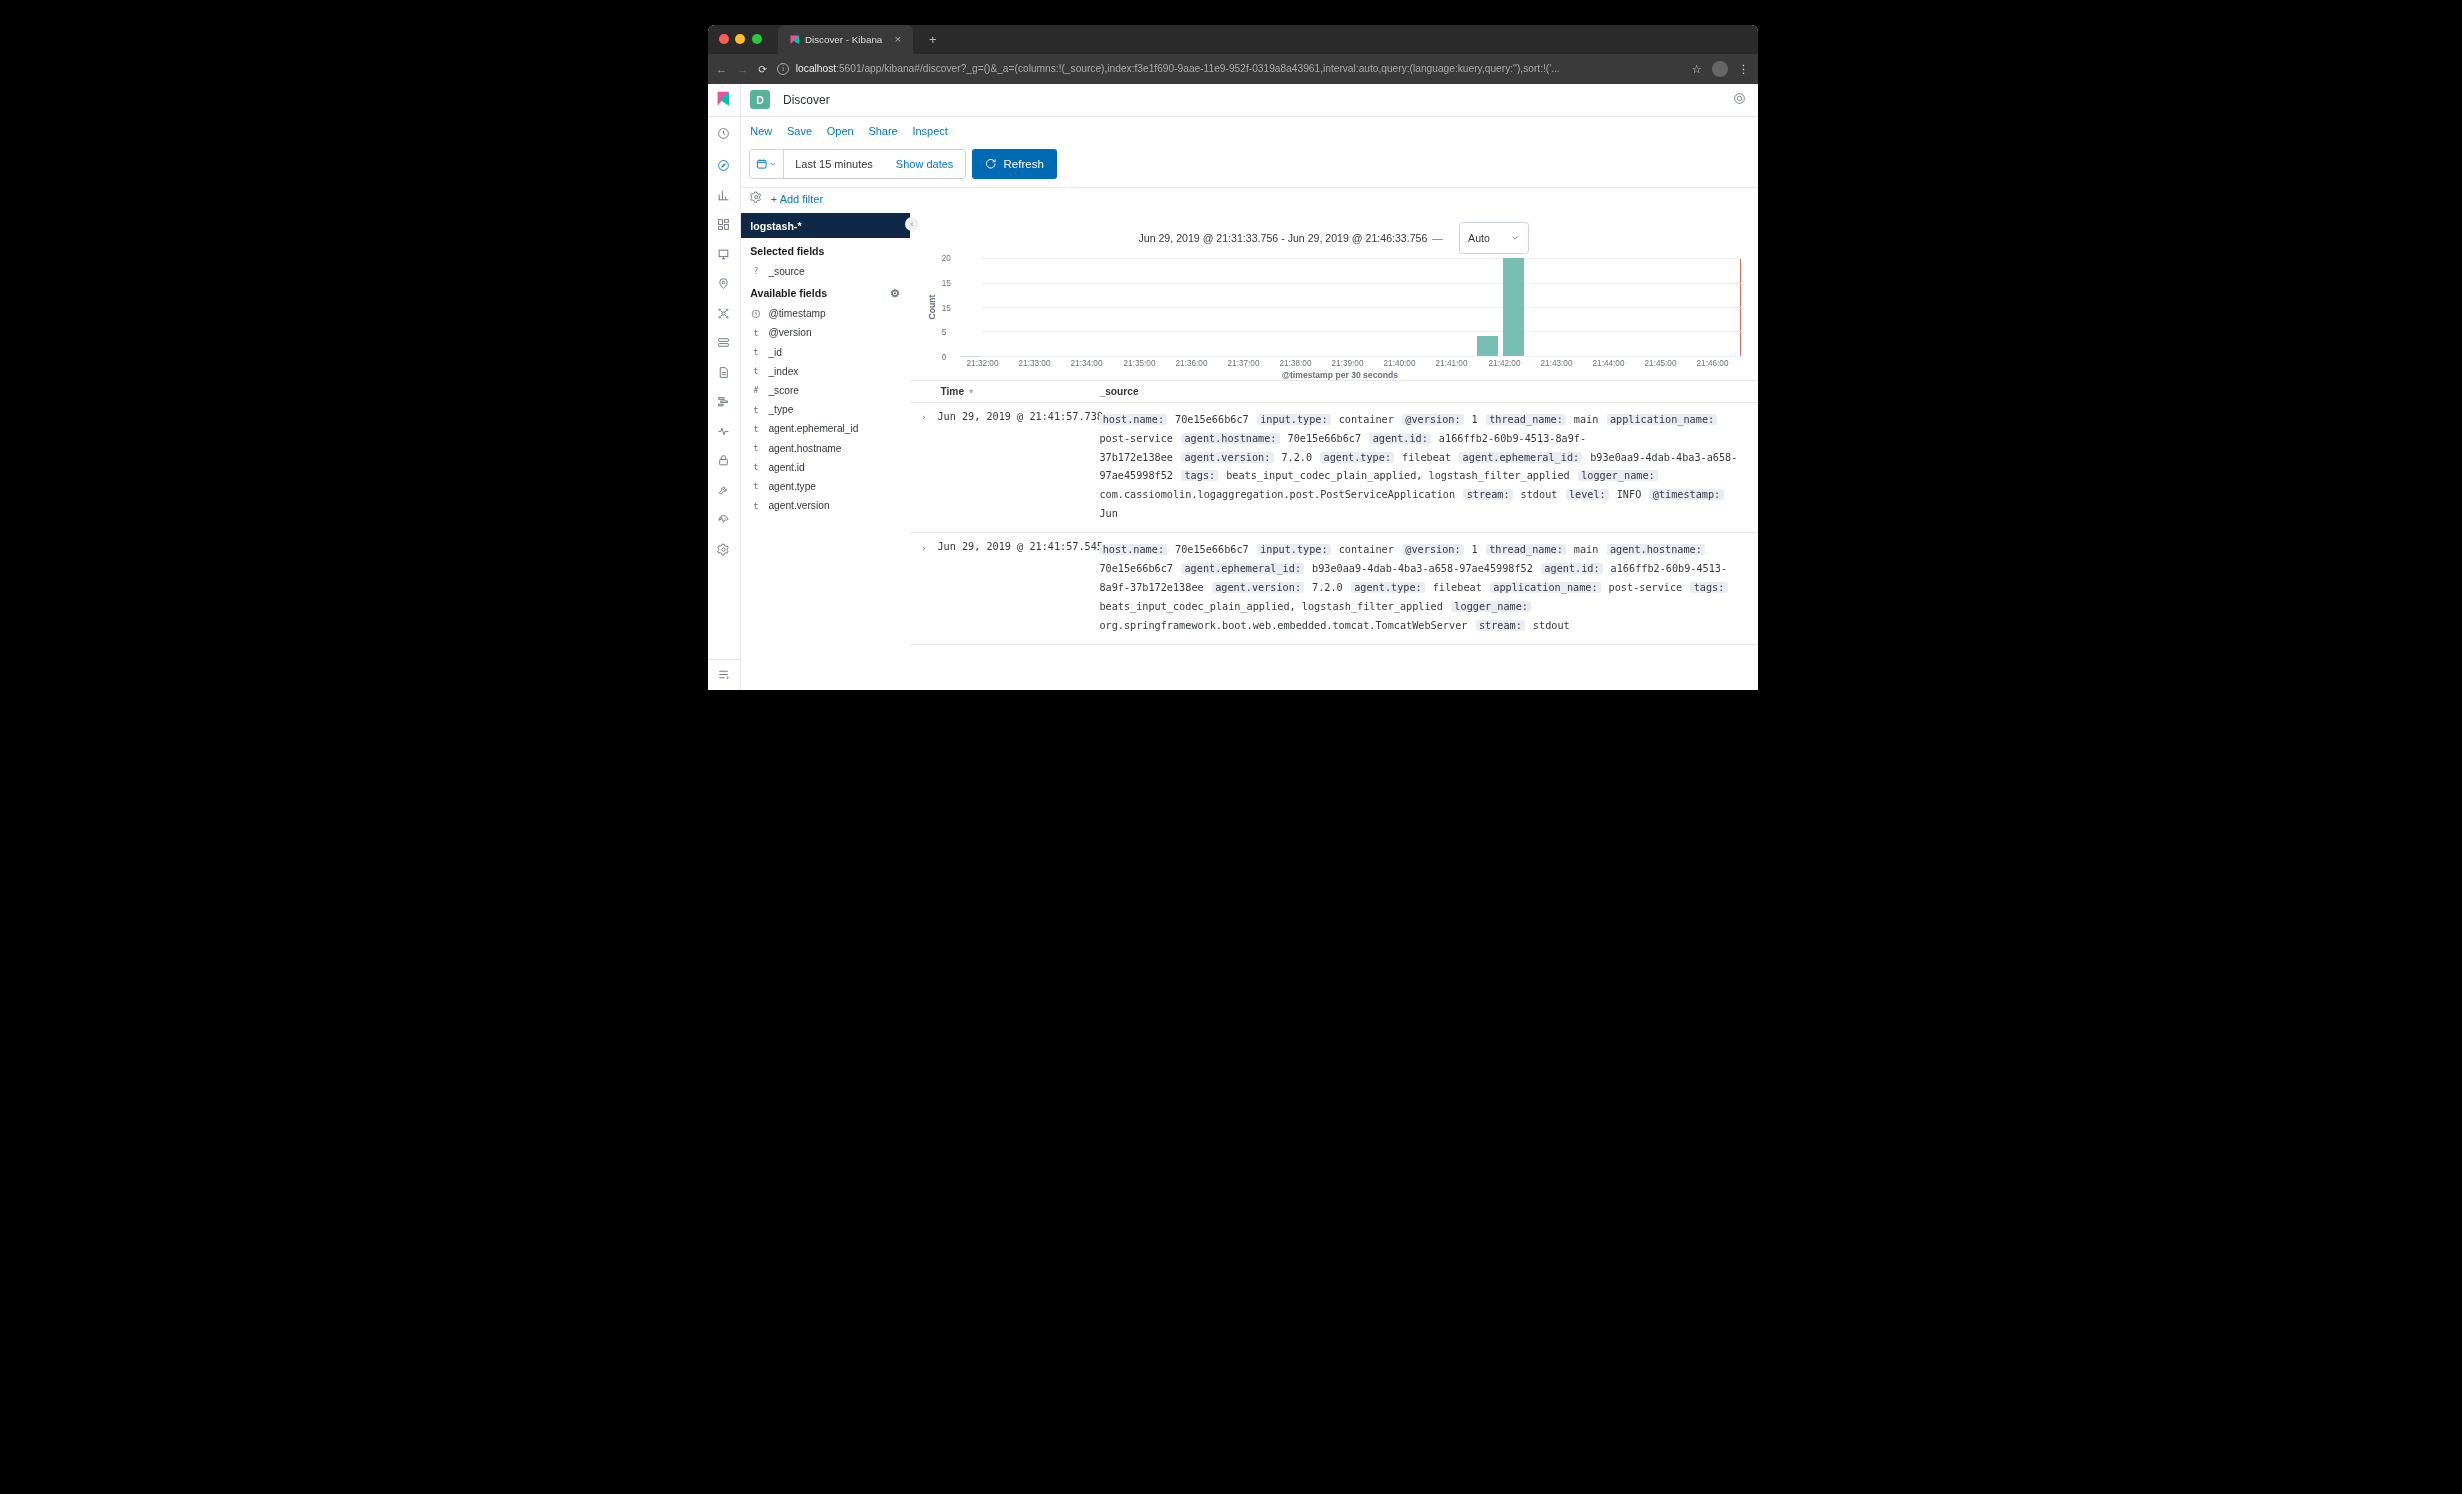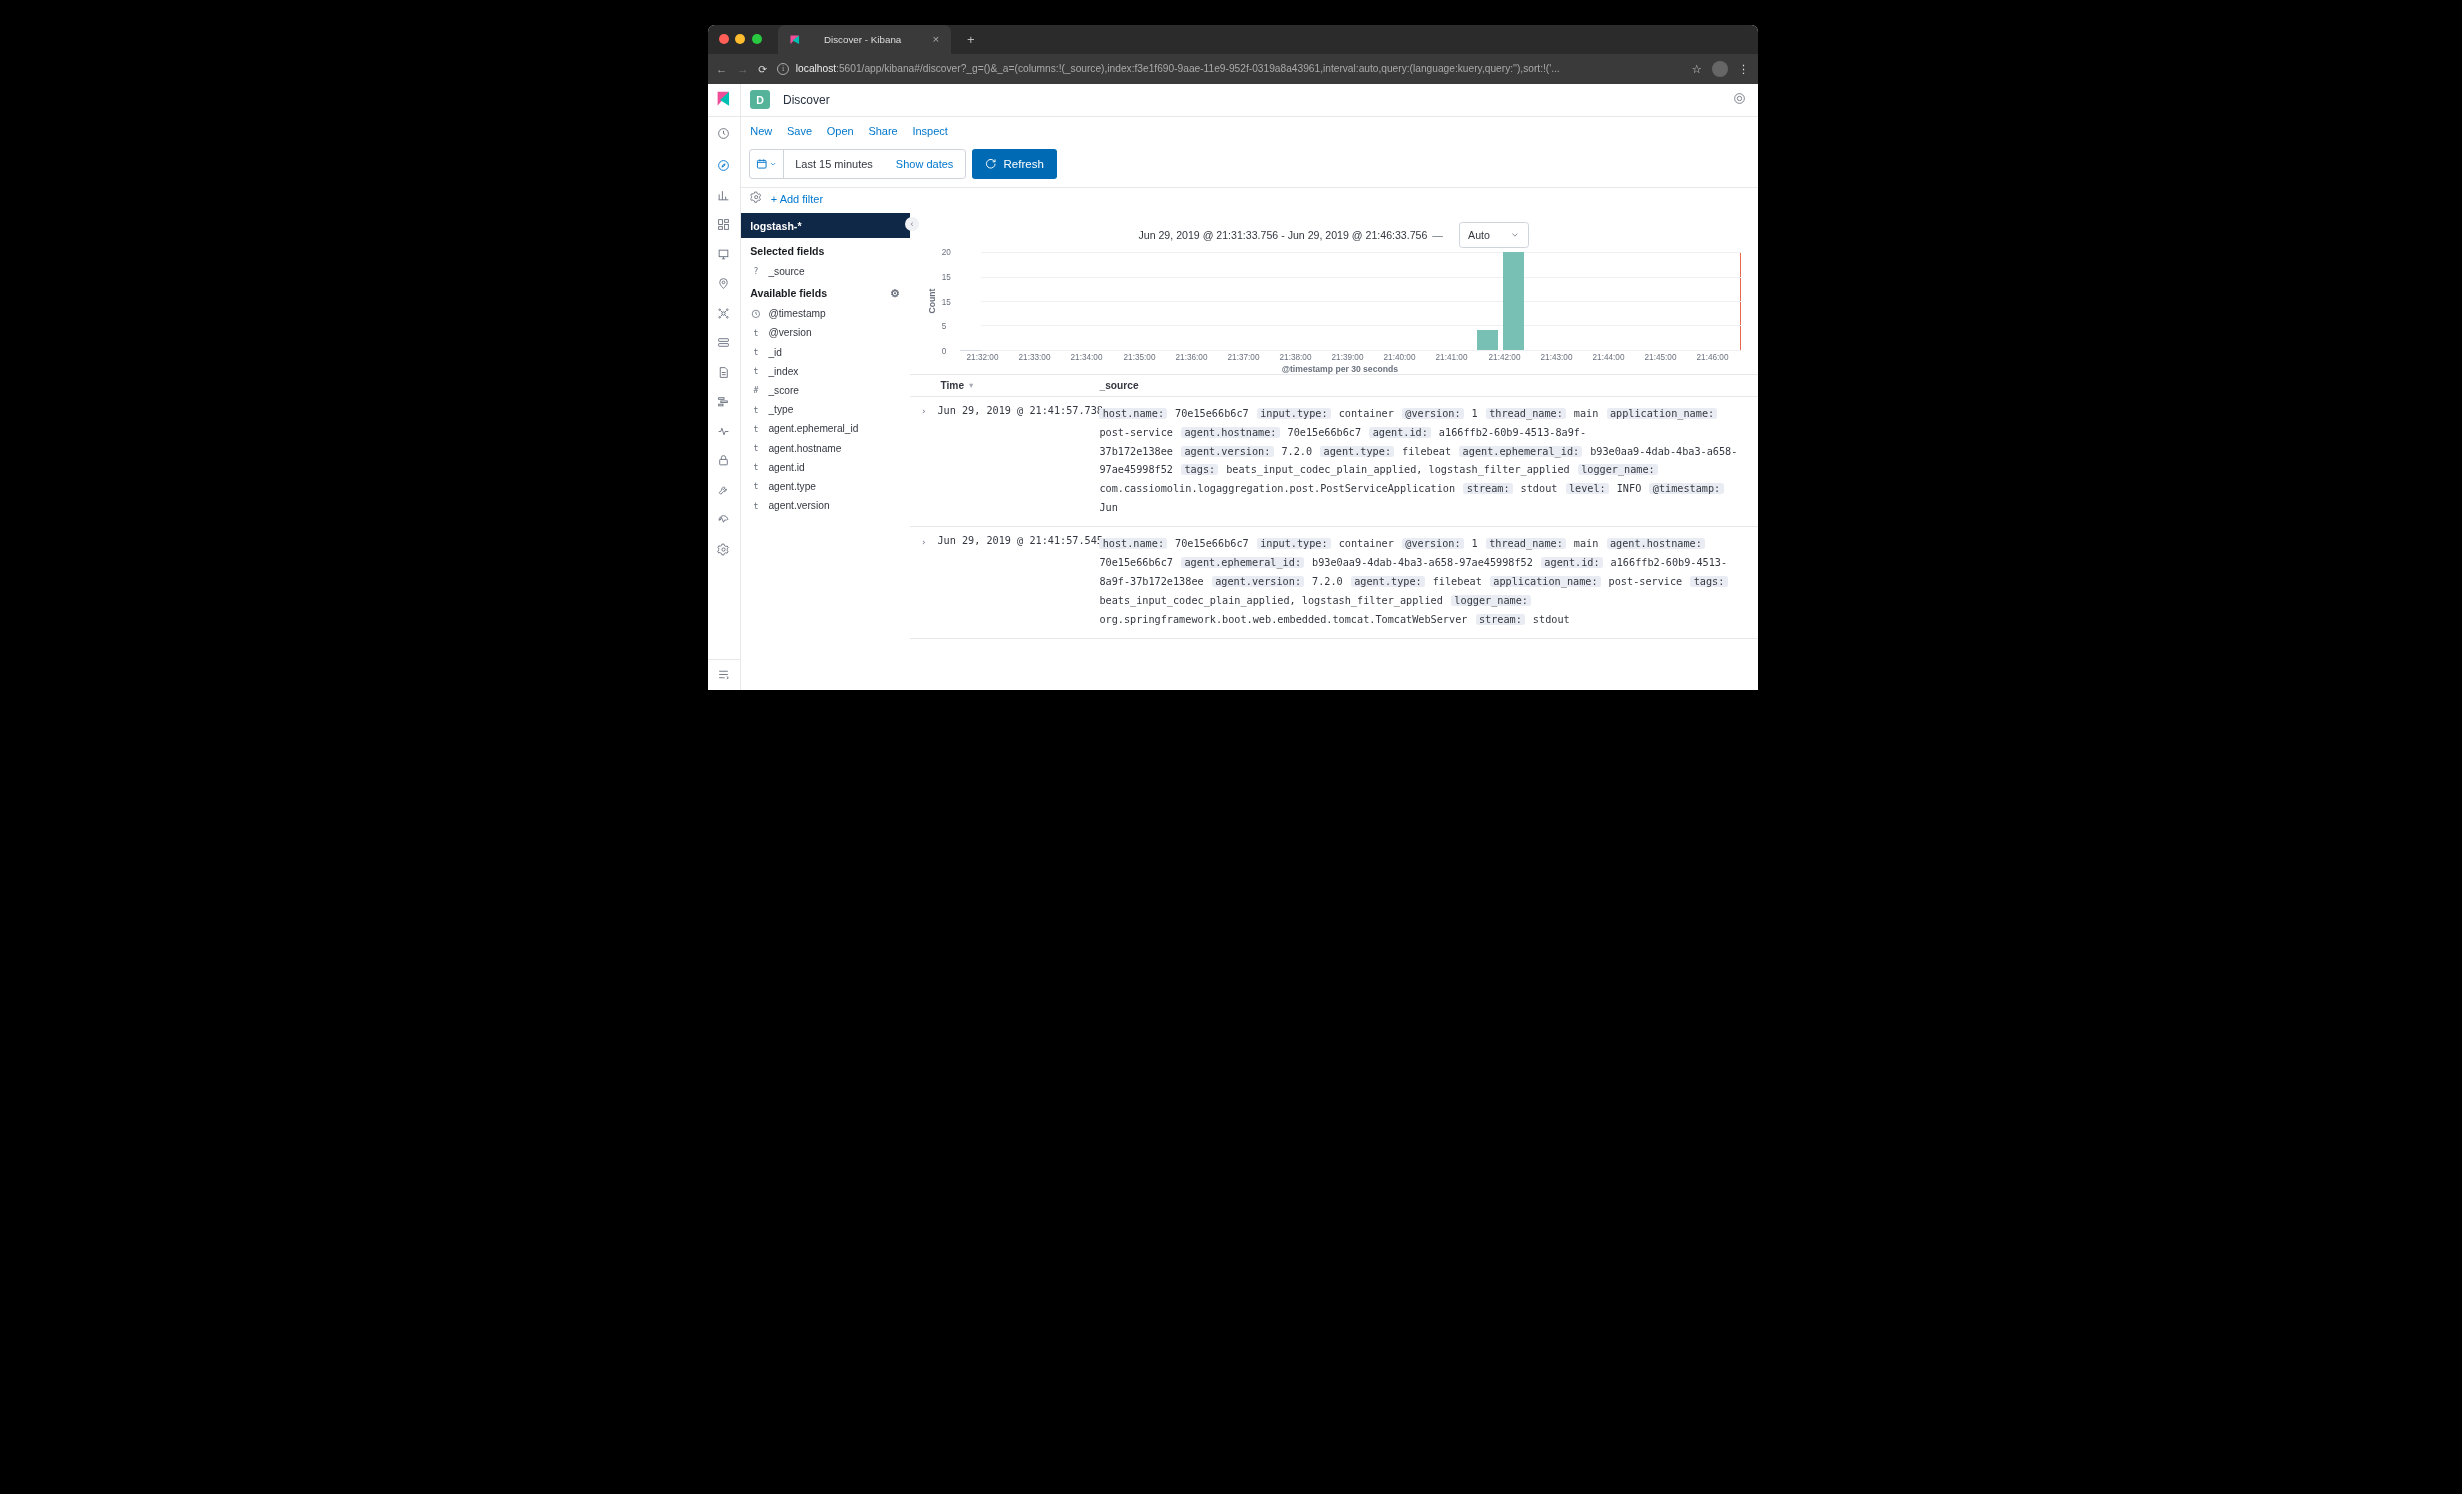--- a/index.html
+++ b/index.html
@@ -3,21 +3,21 @@
 <meta charset="utf-8">
 <style>
 * { margin:0; padding:0; box-sizing:border-box; }
 body { font-family:-apple-system,BlinkMacSystemFont,"Segoe UI",Helvetica,Arial,sans-serif; background:#000; }
 .screen { width:1139px; height:690px; margin:0 auto; background:#000; padding:24.6px 46px 0 46px; }
 .window { width:1050px; height:665px; background:#fff; border-radius:6.6px 6.6px 0 0; overflow:hidden; box-shadow:0 8.2px 33px rgba(0,0,0,0.5); display:flex; flex-direction:column; }
 
 
 .titlebar { height:29.5px; background:#2b2b2b; display:flex; align-items:center; padding:0 11.5px; gap:6.6px; }
 .dot { width:9.8px; height:9.8px; border-radius:50%; }
-.tab { margin-left:9.8px; height:29.5px; display:flex; align-items:center; gap:23px; background:#3a3a3a; padding:0 11.5px; border-radius:6.6px 6.6px 0 0; color:#ddd; font-size:9.8px; }
+.tab { margin-left:9.8px; height:29.5px; display:flex; align-items:center; gap:4px; background:#3a3a3a; padding:0 11.5px; border-radius:6.6px 6.6px 0 0; color:#ddd; font-size:9.8px; }
 .favicon { width:11.5px; height:11.5px; display:inline-block; }
 .favicon svg { width:11.5px; height:11.5px; }
 .tab .close { color:#aaa; margin-left:8.2px; font-size:11.5px; }
 .newtab { color:#bbb; margin-left:9.8px; font-size:13px; }
 .addrbar { height:29.5px; background:#3a3a3a; display:flex; align-items:center; padding:0 8.2px; gap:9.8px; color:#bbb; }
 .addrbar .nav { color:#aaa; font-size:11.5px; }
 .addrbar .reload { color:#ddd; font-size:10.6px; }
 .url { flex:1; display:flex; align-items:center; gap:6.6px; font-size:10.2px; color:#aaa; overflow:hidden; white-space:nowrap; }
 .url .info { width:12.3px; height:12.3px; border:1px solid #aaa; border-radius:50%; display:flex; align-items:center; justify-content:center; font-size:8.2px; font-family:serif; flex-shrink:0; }
 .url .host { color:#eee; }
@@ -66,21 +66,21 @@
 .idx { height:24.6px; background:#0f2847; color:#fff; font-weight:600; font-size:10.6px; display:flex; align-items:center; padding:0 9.8px; }
 .collapse-btn { position:absolute; right:-9.8px; top:3.3px; width:14.7px; height:14.7px; border-radius:50%; background:#f0f1f4; color:#888; display:flex; align-items:center; justify-content:center; font-size:9px; }
 .sect { font-weight:600; font-size:10.6px; padding:6.6px 9.8px 4.9px 9.8px; color:#1a1c21; display:flex; align-items:center; }
 .sect .g { margin-left:auto; color:#69707d; }
 .fld { display:flex; align-items:center; gap:6.6px; padding:4.1px 9.8px; font-size:10.2px; color:#343741; }
 .ft { width:11.5px; display:flex; justify-content:center; font-size:8.2px; color:#69707d; font-family:monospace; }
 
 .docs { flex:1; overflow:hidden; display:flex; flex-direction:column; }
 .tr { text-align:center; color:#343741; font-size:10.6px; padding:8.2px 0 3.3px; }
 .tr .dash { color:#69707d; margin:0 4.9px; }
-.auto-sel { display:inline-flex; border:0.8px solid #cfd3dc; border-radius:3.3px; height:26px; align-items:center; padding:0 8.2px; gap:19.7px; margin-left:8.2px; font-size:10.6px; color:#343741; }
+.auto-sel { display:inline-flex; border:0.8px solid #cfd3dc; border-radius:3.3px; height:32px; align-items:center; padding:0 8.2px; gap:19.7px; margin-left:8.2px; font-size:10.6px; color:#343741; }
 .chart { position:relative; height:123px; margin:0 16.4px 0 29px; }
 .ylab { position:absolute; left:-19px; top:45px; transform:rotate(-90deg); font-size:8.6px; color:#69707d; font-weight:600; }
 .plot { position:absolute; left:21px; right:0; top:1.6px; bottom:23px; border-bottom:0.8px solid #d3dae6; }
 .plot .red { position:absolute; right:0; top:0; bottom:0; width:1.6px; background:#e7664c; }
 .ytick { position:absolute; left:3.3px; font-size:8.2px; color:#69707d; transform:translateY(-50%); }
 .grid { position:absolute; left:21px; right:0; border-top:0.8px solid #eef0f4; }
 .bar { position:absolute; bottom:0; background:#79c0b4; width:21px; }
 .xtick { position:absolute; bottom:11.5px; font-size:8.2px; color:#69707d; transform:translateX(-50%); }
 .xlab { position:absolute; left:50%; bottom:0; transform:translateX(-50%); font-size:8.6px; color:#69707d; font-weight:600; }
 

